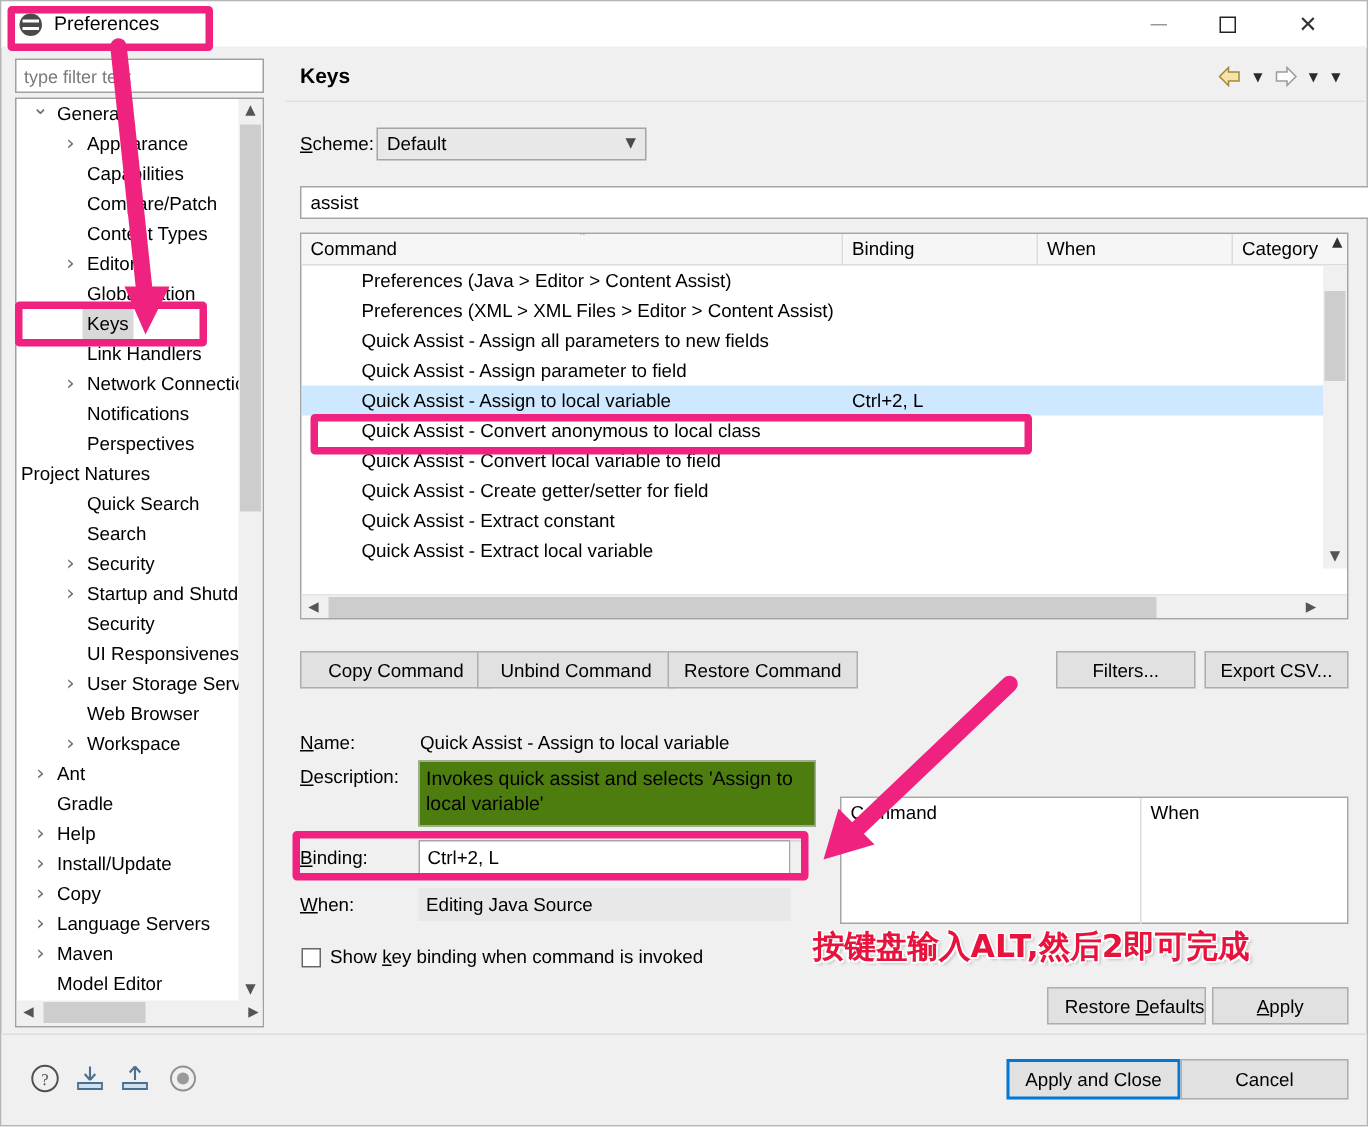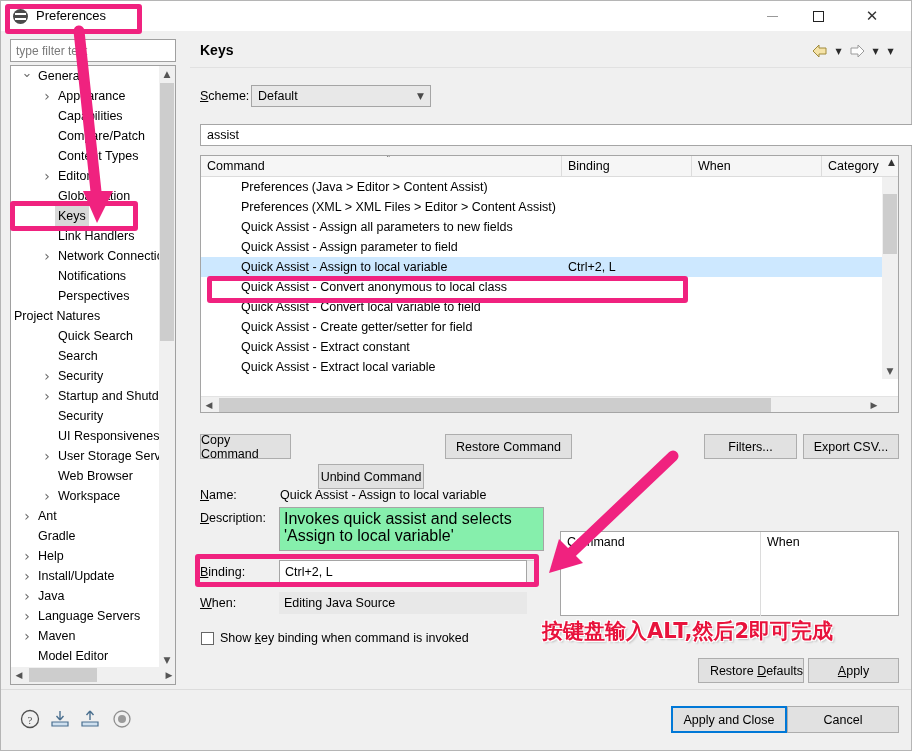--- a/index.html
+++ b/index.html
@@ -230,39 +230,39 @@
 
   
   .btn {
     position: absolute;
     background: #e1e1e1; border: 1px solid #adadad;
     font-size: 12.5px; color: #000;
     display: flex; align-items: center; justify-content: center;
     font-family: "Liberation Sans", sans-serif;
   }
   .btn u { text-decoration: underline; }
-  #btn-copy    { left: 199px; top: 433px; width: 91px; height: 25px; }
-  #btn-unbind  { left: 317px; top: 433px; width: 106px; height: 25px; margin-top: 30px; }
+  #btn-copy    { left: 199px; top: 433px; width: 128px; height: 25px; }
+  #btn-unbind  { left: 317px; top: 433px; width: 132px; height: 25px; }
   #btn-restore { left: 444px; top: 433px; width: 127px; height: 25px; }
   #btn-filters { left: 703px; top: 433px; width: 93px; height: 25px; }
   #btn-export  { left: 802px; top: 433px; width: 96px; height: 25px; }
 
   
   .dlabel { position: absolute; font-size: 12.5px; }
   #lbl-name { left: 199px; top: 487px; }
   #lbl-desc { left: 199px; top: 510px; }
   #lbl-bind { left: 199px; top: 564px; }
   #lbl-when { left: 199px; top: 595px; }
   #lbl-conflicts { left: 559px; top: 537px; }
 
   #val-name { position: absolute; left: 279px; top: 487px; font-size: 12.5px; }
   #desc-box {
     position: absolute; left: 278px; top: 506px; width: 265px; height: 44px;
-    background: #86efac; border: 1px solid #a5a5a5;
-    padding: 2px 4px; font-size: 16px; line-height: 17px;
+    background: #4d7c0f; border: 1px solid #a5a5a5;
+    padding: 2px 4px; font-size: 13px; line-height: 17px;
   }
   #bind-box {
     position: absolute; left: 278px; top: 559px; width: 248px; height: 23px;
     background: #fff; border: 1px solid #a5a5a5;
     display: flex; align-items: center; padding-left: 5px; font-size: 12.5px;
   }
   #bind-scroll {
     position: absolute; left: 526px; top: 559px; width: 9px; height: 23px;
     background: #f0f0f0; border: 1px solid #d2d2d2; border-left: none;
   }
@@ -381,21 +381,21 @@
         <div class="titem"><span class="arrow" style="left: 28px; font-size: 14px;">›</span><span class="tlabel" style="margin-left: 44px;">Startup and Shutdown</span></div>
         <div class="titem"><span class="arrow" style="left: 28px;"></span><span class="tlabel" style="margin-left: 44px;">Security</span></div>
         <div class="titem"><span class="arrow" style="left: 28px;"></span><span class="tlabel" style="margin-left: 44px;">UI Responsiveness</span></div>
         <div class="titem"><span class="arrow" style="left: 28px; font-size: 14px;">›</span><span class="tlabel" style="margin-left: 44px;">User Storage Service</span></div>
         <div class="titem"><span class="arrow" style="left: 28px;"></span><span class="tlabel" style="margin-left: 44px;">Web Browser</span></div>
         <div class="titem"><span class="arrow" style="left: 28px; font-size: 14px;">›</span><span class="tlabel" style="margin-left: 44px;">Workspace</span></div>
         <div class="titem"><span class="arrow" style="left: 8px; font-size: 14px;">›</span><span class="tlabel" style="margin-left: 24px;">Ant</span></div>
         <div class="titem"><span class="arrow" style="left: 8px;"></span><span class="tlabel" style="margin-left: 24px; text-align: right;">Gradle</span></div>
         <div class="titem"><span class="arrow" style="left: 8px; font-size: 14px;">›</span><span class="tlabel" style="margin-left: 24px;">Help</span></div>
         <div class="titem"><span class="arrow" style="left: 8px; font-size: 14px;">›</span><span class="tlabel" style="margin-left: 24px;">Install/Update</span></div>
-        <div class="titem"><span class="arrow" style="left: 8px; font-size: 14px;">›</span><span class="tlabel" style="margin-left: 24px;">Java</span></div>
+        <div class="titem"><span class="arrow" style="left: 8px; font-size: 14px;">›</span><span class="tlabel" style="margin-left: 24px;">Copy</span></div>
         <div class="titem"><span class="arrow" style="left: 8px; font-size: 14px;">›</span><span class="tlabel" style="margin-left: 24px;">Language Servers</span></div>
         <div class="titem"><span class="arrow" style="left: 8px; font-size: 14px;">›</span><span class="tlabel" style="margin-left: 24px;">Maven</span></div>
         <div class="titem"><span class="arrow" style="left: 8px;"></span><span class="tlabel" style="margin-left: 24px;">Model Editor</span></div>
       </div>
     <div id="tree-vsb">
       <div class="sb-arrow sb-up">▲</div>
       <div class="sb-thumb"></div>
       <div class="sb-arrow sb-down">▼</div>
     </div>
     <div id="tree-hsb">

